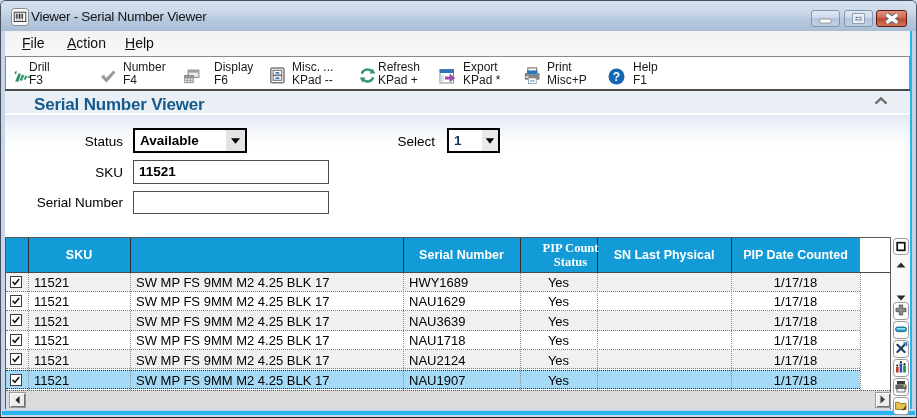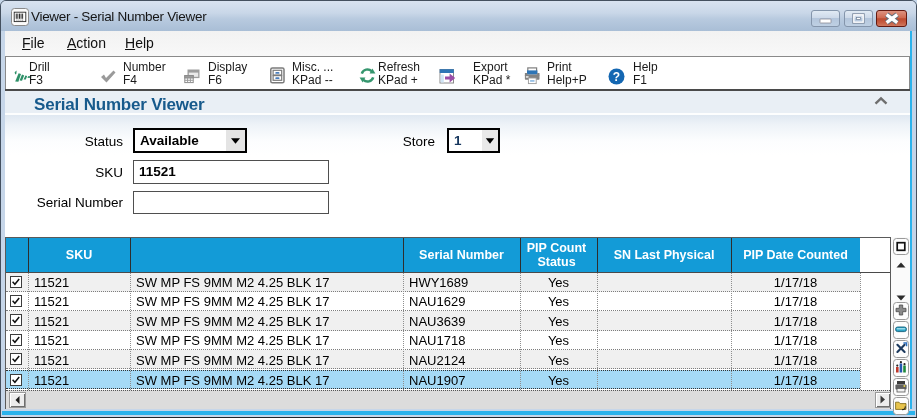--- a/index.html
+++ b/index.html
@@ -125,21 +125,21 @@
 F4</div>
   <svg class="abs" style="left:179px;top:37px" width="16" height="16" viewBox="0 0 16 16">
     <rect x="3.5" y="1.5" width="12" height="8.6" fill="#9d9d9d"></rect>
     <rect x="4.8" y="4.6" width="9.4" height="4.2" fill="#e9e9e9"></rect>
     <rect x="0.8" y="7.6" width="8.4" height="7" fill="#fff" stroke="#8b8b8b" stroke-width="1"></rect>
     <rect x="0.8" y="7.6" width="8.4" height="2.4" fill="#9d9d9d" stroke="#8b8b8b" stroke-width="1"></rect>
     <line x1="3.6" y1="10" x2="3.6" y2="14.6" stroke="#9d9d9d"></line>
     <line x1="6.4" y1="10" x2="6.4" y2="14.6" stroke="#9d9d9d"></line>
     <line x1="0.8" y1="12.3" x2="9.2" y2="12.3" stroke="#9d9d9d"></line>
   </svg>
-  <div class="abs tbtext" style="left:203px">Display
+  <div class="abs tbtext" style="left:209px">Display
 F6</div>
   <svg class="abs" style="left:265px;top:36px" width="15" height="17" viewBox="0 0 15 17">
     <rect x="0.8" y="1" width="13.2" height="14.8" rx="1.6" fill="none" stroke="#7b7b7b" stroke-width="1.5"></rect>
     <rect x="3.1" y="3.3" width="8.6" height="4.7" fill="none" stroke="#7b7b7b" stroke-width="1.2"></rect>
     <rect x="3.1" y="8.6" width="8.6" height="4.7" fill="none" stroke="#7b7b7b" stroke-width="1.2"></rect>
     <rect x="5.3" y="5" width="4.2" height="1.8" rx="0.9" fill="#4a7ebd"></rect>
     <rect x="5.3" y="10.3" width="4.2" height="1.8" rx="0.9" fill="#4a7ebd"></rect>
   </svg>
   <div class="abs tbtext" style="left:287px">Misc. ...
 KPad --</div>
@@ -152,34 +152,34 @@
     <path d="M6.4 10.6 L0.6 10.6 L3.6 15.4 Z" fill="#35966e"></path>
   </svg>
   <div class="abs tbtext" style="left:373px">Refresh
 KPad +</div>
   <svg class="abs" style="left:434px;top:37px" width="19" height="17" viewBox="0 0 19 17">
     <rect x="1" y="1.5" width="13.5" height="13.5" fill="#fff" stroke="#8a8a8a" stroke-width="1"></rect>
     <rect x="0.7" y="1.2" width="14.1" height="3.8" fill="#2e75b6"></rect>
     <rect x="1.6" y="6.6" width="3.2" height="7.9" fill="#cfe4f6"></rect>
     <path d="M6 8.4 L10.6 8.4 L10.6 5.4 L16.2 9.9 L10.6 14.4 L10.6 11.4 L6 11.4 Z" fill="#9a4ea8"></path>
   </svg>
-  <div class="abs tbtext" style="left:468px">Export
+  <div class="abs tbtext" style="left:458px">Export
 KPad *</div>
   <svg class="abs" style="left:519px;top:36px" width="17" height="18" viewBox="0 0 17 18">
     <rect x="3.8" y="0.9" width="8.8" height="4.6" fill="#fff" stroke="#7e7e7e" stroke-width="1.2"></rect>
     <rect x="3" y="3.4" width="10.4" height="4.2" fill="#2e75b6"></rect>
     <rect x="0.9" y="6" width="2.4" height="2.2" fill="#838383"></rect>
     <rect x="13.1" y="6" width="2.4" height="2.2" fill="#838383"></rect>
     <rect x="0.9" y="7.6" width="14.6" height="5.2" rx="0.7" fill="#838383"></rect>
     <rect x="1.9" y="9.3" width="2.7" height="1.3" fill="#fff"></rect>
     <rect x="4.4" y="11" width="7.8" height="5.6" fill="#fff" stroke="#9a9a9a" stroke-width="0.9"></rect>
     <rect x="6.1" y="13.3" width="4.4" height="1.3" fill="#6fa8dc"></rect>
   </svg>
   <div class="abs tbtext" style="left:542px">Print
-Help+P</div>
+Misc+P</div>
   <svg class="abs" style="left:603px;top:37px" width="17" height="17" viewBox="0 0 17 17">
     <circle cx="8.5" cy="8.5" r="8" fill="#1467b2"></circle>
     <text x="8.5" y="13" font-family="Liberation Sans" font-size="12" font-weight="bold" fill="#fff" text-anchor="middle">?</text>
   </svg>
   <div class="abs tbtext" style="left:628px">Help
 F1</div>
 
   <div id="sechead" class="abs"></div>
   <div id="sechead-txt" class="abs">Serial Number Viewer</div>
   <svg class="abs" style="left:868px;top:64px" width="16" height="12" viewBox="0 0 16 12">
@@ -189,21 +189,21 @@
   <div id="form" class="abs"></div>
 
   <div class="abs flabel" style="left:18px;top:103px">Status</div>
   <div class="abs fbox" style="left:128px;top:97px;width:114px;height:25px;border:2px solid #000;">
     <div class="abs" style="left:5px;top:1px;font-size:13.5px;font-weight:bold;color:#000;line-height:19px;">Available</div>
     <div class="abs" style="right:0;top:0;width:19px;height:21px;background:#e4e4e4;"></div>
     <svg class="abs" style="right:3px;top:7px" width="13" height="8" viewBox="0 0 13 8">
       <path d="M2 1.2 L11 1.2 L6.5 6.8 Z" fill="#000"></path>
       </svg>
   </div>
-  <div class="abs flabel" style="left:330px;top:103px">Store</div>
+  <div class="abs flabel" style="left:330px;top:103px">Select</div>
   <div class="abs fbox" style="left:442px;top:97px;width:53px;height:25px;border:2px solid #000;">
     <div class="abs" style="left:5px;top:1px;font-size:13.5px;font-weight:bold;color:#17375e;line-height:19px;">1</div>
     <div class="abs" style="right:0;top:0;width:16px;height:21px;background:#e9e9e9;"></div>
     <svg class="abs" style="right:2px;top:7px" width="12" height="8" viewBox="0 0 12 8">
       <path d="M1.8 1.2 L10.2 1.2 L6 6.8 Z" fill="#000"></path>
       </svg>
   </div>
   <div class="abs flabel" style="left:18px;top:133.5px">SKU</div>
   <div class="abs fbox" style="left:128px;top:129px;width:196px;height:23.5px;border:1.5px solid #4f4f4f;">
     <div class="abs" style="left:5px;top:2px;font-size:13.5px;font-weight:bold;color:#000;line-height:18px;">11521</div>
@@ -217,21 +217,21 @@
     <div class="abs" style="left:0;top:0;width:854px;height:33.5px;background:#139bd7;"></div>
     <div class="hsep abs" style="left:22px"></div>
     <div class="hsep abs" style="left:124px"></div>
     <div class="hsep abs" style="left:397px"></div>
     <div class="hsep abs" style="left:514px"></div>
     <div class="hsep abs" style="left:591px"></div>
     <div class="hsep abs" style="left:725px"></div>
     <div class="abs" style="left:0;top:33.5px;width:884px;height:1px;background:#4a4a4a;"></div>
     <div class="hcell abs" style="left:22px;width:102px;">SKU</div>
     <div class="hcell abs" style="left:397px;width:117px;">Serial Number</div>
-    <div class="hcell abs" style="left:512px;width:77px;">PIP Count<br>Status</div>
+    <div class="hcell abs" style="left:526px;width:77px;font-family:Liberation Serif, serif;">PIP Count<br>Status</div>
     <div class="hcell abs" style="left:591px;width:134px;">SN Last Physical</div>
     <div class="hcell abs" style="left:725px;width:129px;">PIP Date Counted</div>
     <div class="grow abs" style="top:34.5px;background:#f0f0f0;border-bottom:1px dotted #7d7d7d;box-sizing:border-box;">
       <svg class="cbx" width="12" height="12" viewBox="0 0 12 12">
           <rect x="0.5" y="0.5" width="11" height="11" fill="#fff" stroke="#3c3c3c"></rect>
           <path d="M2.6 5.8 L4.9 8.3 L9.2 3.0" fill="none" stroke="#111" stroke-width="1.5"></path>
         </svg>
       <div class="cell" style="left:28px">11521</div>
       <div class="cell" style="left:130px">SW MP FS 9MM M2 4.25 BLK 17</div>
       <div class="cell" style="left:403px">HWY1689</div>

